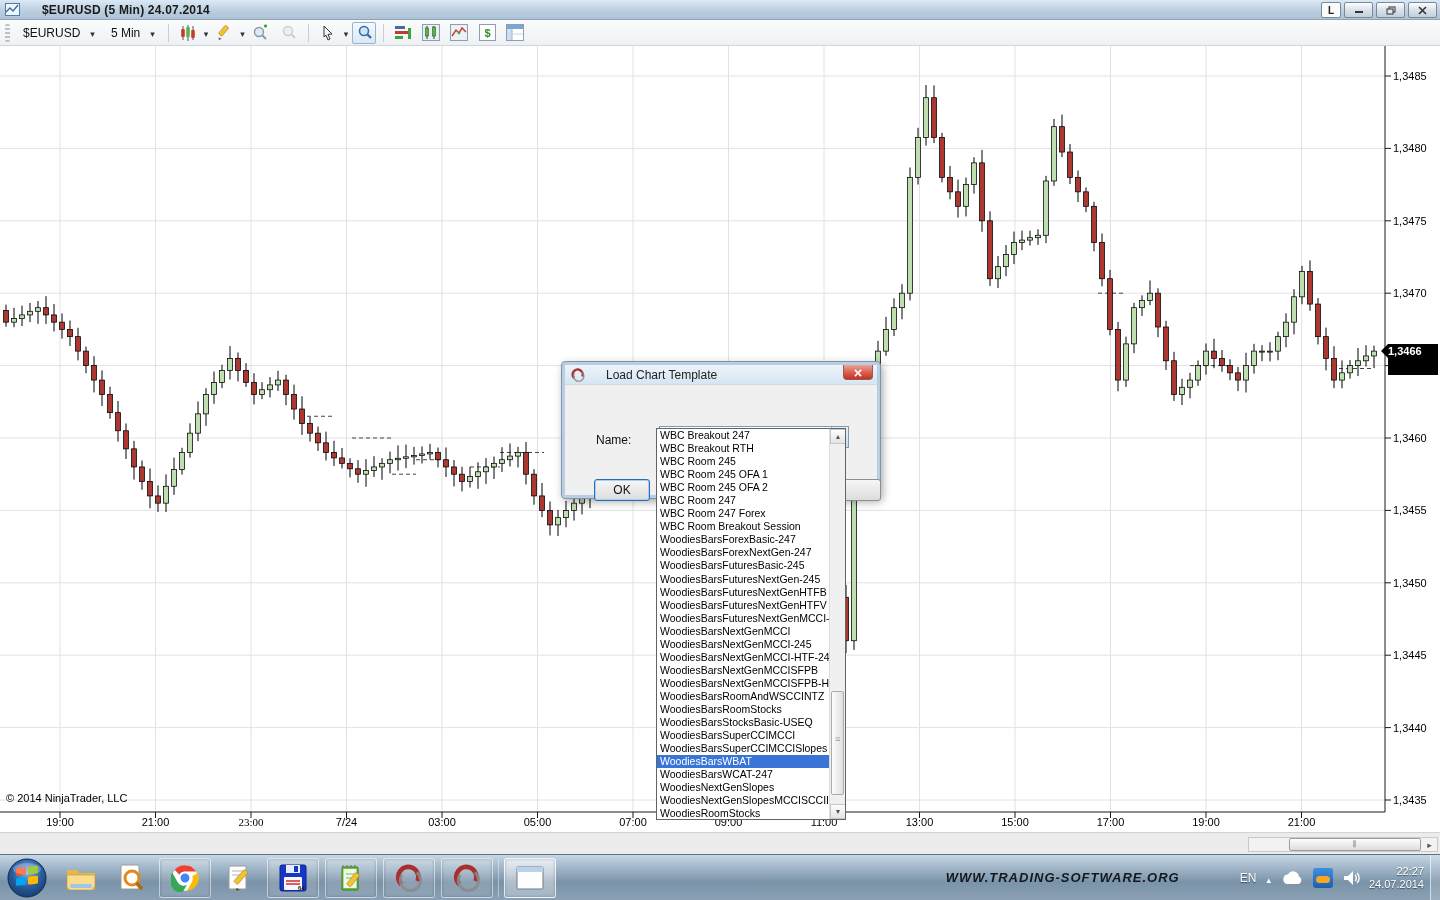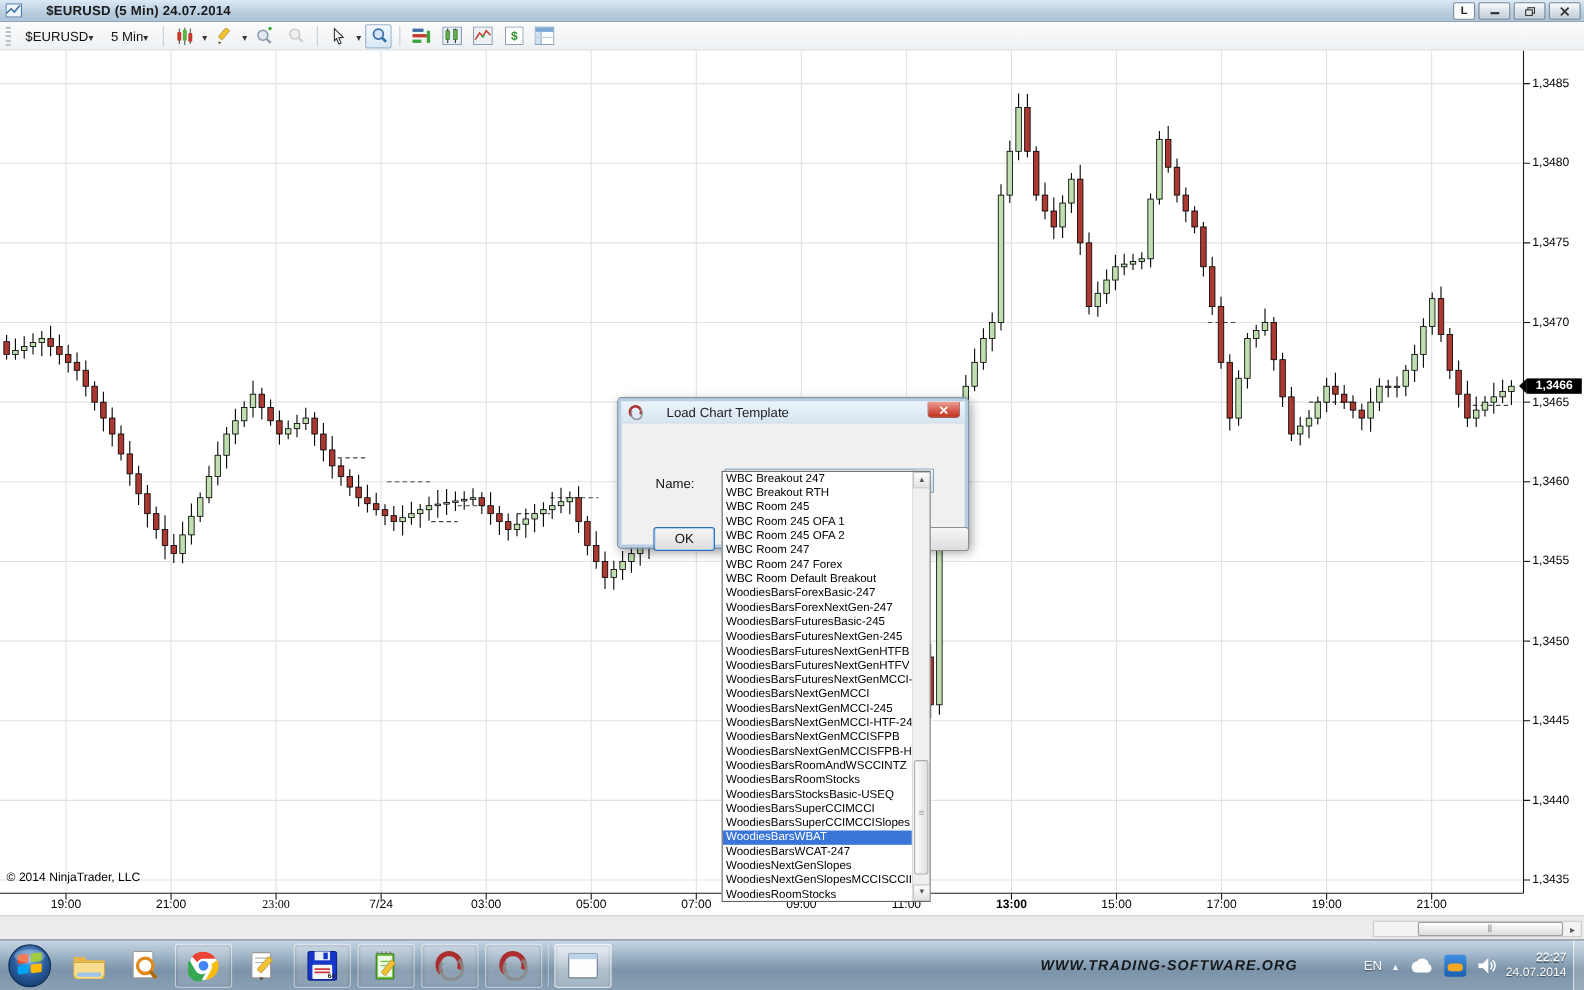--- a/index.html
+++ b/index.html
@@ -15,34 +15,34 @@
   .titlebar .title{font-size:12px;font-weight:700;color:#1a1a1a;letter-spacing:.2px;margin-left:15px;}
   .winbtns{position:absolute;right:3px;top:2px;display:flex;gap:3px;}
   .winbtn{width:29px;height:16px;border:1px solid #7a8a99;border-radius:2px;
     background:linear-gradient(#fdfdfd,#d9e2ea 50%,#c2cfda);display:flex;align-items:center;justify-content:center;}
   .winbtn.lbtn{width:20px;background:#fbfbfb;font-size:10px;font-weight:700;color:#222;}
 
   .toolbar{position:absolute;left:0;top:20px;width:1440px;height:26px;background:linear-gradient(#fbfbfb,#eef1f4);
     border-bottom:1px solid #cfd6dc;display:flex;align-items:center;gap:4px;padding-left:2px;font-size:12px;color:#111;}
   .grip{width:5px;height:18px;margin:0 3px;background:repeating-linear-gradient(#b9c2ca 0 2px,transparent 2px 4px);border-radius:2px;}
   .tsep{width:1px;height:18px;background:#c7ced5;margin:0 3px;}
-  .tcombo{display:flex;align-items:center;gap:0;padding:2px 6px;border-radius:2px;}
+  .tcombo{display:flex;align-items:center;gap:10px;padding:2px 6px;border-radius:2px;}
   .caret:after{content:"▾";font-size:9px;color:#333;}
   .tbtn{width:24px;height:22px;display:flex;align-items:center;justify-content:center;border:1px solid transparent;border-radius:2px;}
   .tbtn.framed{border:1px solid #9ab4cc;background:linear-gradient(#f3f9ff,#d8e8f6);}
   .tbtn svg{display:block;}
 
   
   .chartwrap{position:absolute;left:0;top:46px;width:1440px;height:808px;background:#fff;}
   .chartwrap svg.plot{position:absolute;left:0;top:0;}
   .price-label{position:absolute;left:1393px;width:46px;height:14px;line-height:14px;
     font-size:11px;color:#000;}
   .time-label{position:absolute;top:770px;transform:translateX(-50%);font-size:11px;color:#000;white-space:nowrap;}
-  .price-tag{position:absolute;left:1388px;width:50px;height:14px;background:#000;color:#fff;
-    font-size:11px;font-weight:700;text-align:center;line-height:15px;}
+  .price-tag{position:absolute;left:1388px;width:50px;height:31px;background:#000;color:#fff;
+    font-size:11px;font-weight:700;line-height:15px;}
   .price-tag:before{content:"";position:absolute;left:-7px;top:0;border-right:7px solid #000;
     border-top:7.5px solid transparent;border-bottom:7.5px solid transparent;}
   .copyright{position:absolute;left:6px;top:746px;font-size:11px;color:#000;}
   .bottom-strip{position:absolute;left:0;top:786px;width:1440px;height:22px;background:#ececec;border-top:1px solid #d2d2d2;}
   .hscroll{position:absolute;left:1248px;top:4px;width:190px;height:15px;background:#f2f2f2;border:1px solid #c9c9c9;}
   .hthumb{position:absolute;left:40px;top:0;width:132px;height:13px;background:linear-gradient(#fefefe,#dcdcdc);
     border:1px solid #9e9e9e;border-radius:2px;display:flex;align-items:center;justify-content:center;}
   .hthumb:after{content:"⦀";font-size:9px;color:#8a8a8a;letter-spacing:1px;}
   .harrow{position:absolute;right:0;top:0;width:15px;height:13px;display:flex;align-items:center;justify-content:center;}
   .harrow:after{content:"▸";font-size:9px;color:#555;}
@@ -656,21 +656,21 @@
     <div id="time-labels">
         <div class="time-label" style="left: 60px;">19:00</div>
         <div class="time-label" style="left: 155.5px;">21:00</div>
         <div class="time-label" style="left: 251px; font-family: Liberation Serif, serif;">23:00</div>
         <div class="time-label" style="left: 346.5px;">7/24</div>
         <div class="time-label" style="left: 442px;">03:00</div>
         <div class="time-label" style="left: 537.5px;">05:00</div>
         <div class="time-label" style="left: 633px;">07:00</div>
         <div class="time-label" style="left: 728.5px;">09:00</div>
         <div class="time-label" style="left: 824px;">11:00</div>
-        <div class="time-label" style="left: 919.5px; font-weight: bold;">13:00</div>
+        <div class="time-label" style="left: 919.5px;">13:00</div>
         <div class="time-label" style="left: 1015px;">15:00</div>
         <div class="time-label" style="left: 1110.5px;">17:00</div>
         <div class="time-label" style="left: 1206px;">19:00</div>
         <div class="time-label" style="left: 1301.5px;">21:00</div>
       </div>
     <div class="price-tag" id="price-tag" style="top: 297.62px;">1,3466</div>
     <div class="copyright">© 2014 NinjaTrader, LLC</div>
     <div class="bottom-strip">
       <div class="hscroll">
         <div class="hthumb"></div>
@@ -705,21 +705,21 @@
 
   <div class="tlist">
     <div id="tlist-items">
         <div class="titem">WBC Breakout 247</div>
         <div class="titem">WBC Breakout RTH</div>
         <div class="titem">WBC Room 245</div>
         <div class="titem">WBC Room 245 OFA 1</div>
         <div class="titem">WBC Room 245 OFA 2</div>
         <div class="titem">WBC Room 247</div>
         <div class="titem">WBC Room 247 Forex</div>
-        <div class="titem">WBC Room Default Breakout</div>
+        <div class="titem">WBC Room Breakout Session</div>
         <div class="titem">WoodiesBarsForexBasic-247</div>
         <div class="titem">WoodiesBarsForexNextGen-247</div>
         <div class="titem">WoodiesBarsFuturesBasic-245</div>
         <div class="titem">WoodiesBarsFuturesNextGen-245</div>
         <div class="titem">WoodiesBarsFuturesNextGenHTFB</div>
         <div class="titem">WoodiesBarsFuturesNextGenHTFV</div>
         <div class="titem">WoodiesBarsFuturesNextGenMCCI-</div>
         <div class="titem">WoodiesBarsNextGenMCCI</div>
         <div class="titem">WoodiesBarsNextGenMCCI-245</div>
         <div class="titem">WoodiesBarsNextGenMCCI-HTF-24</div>

